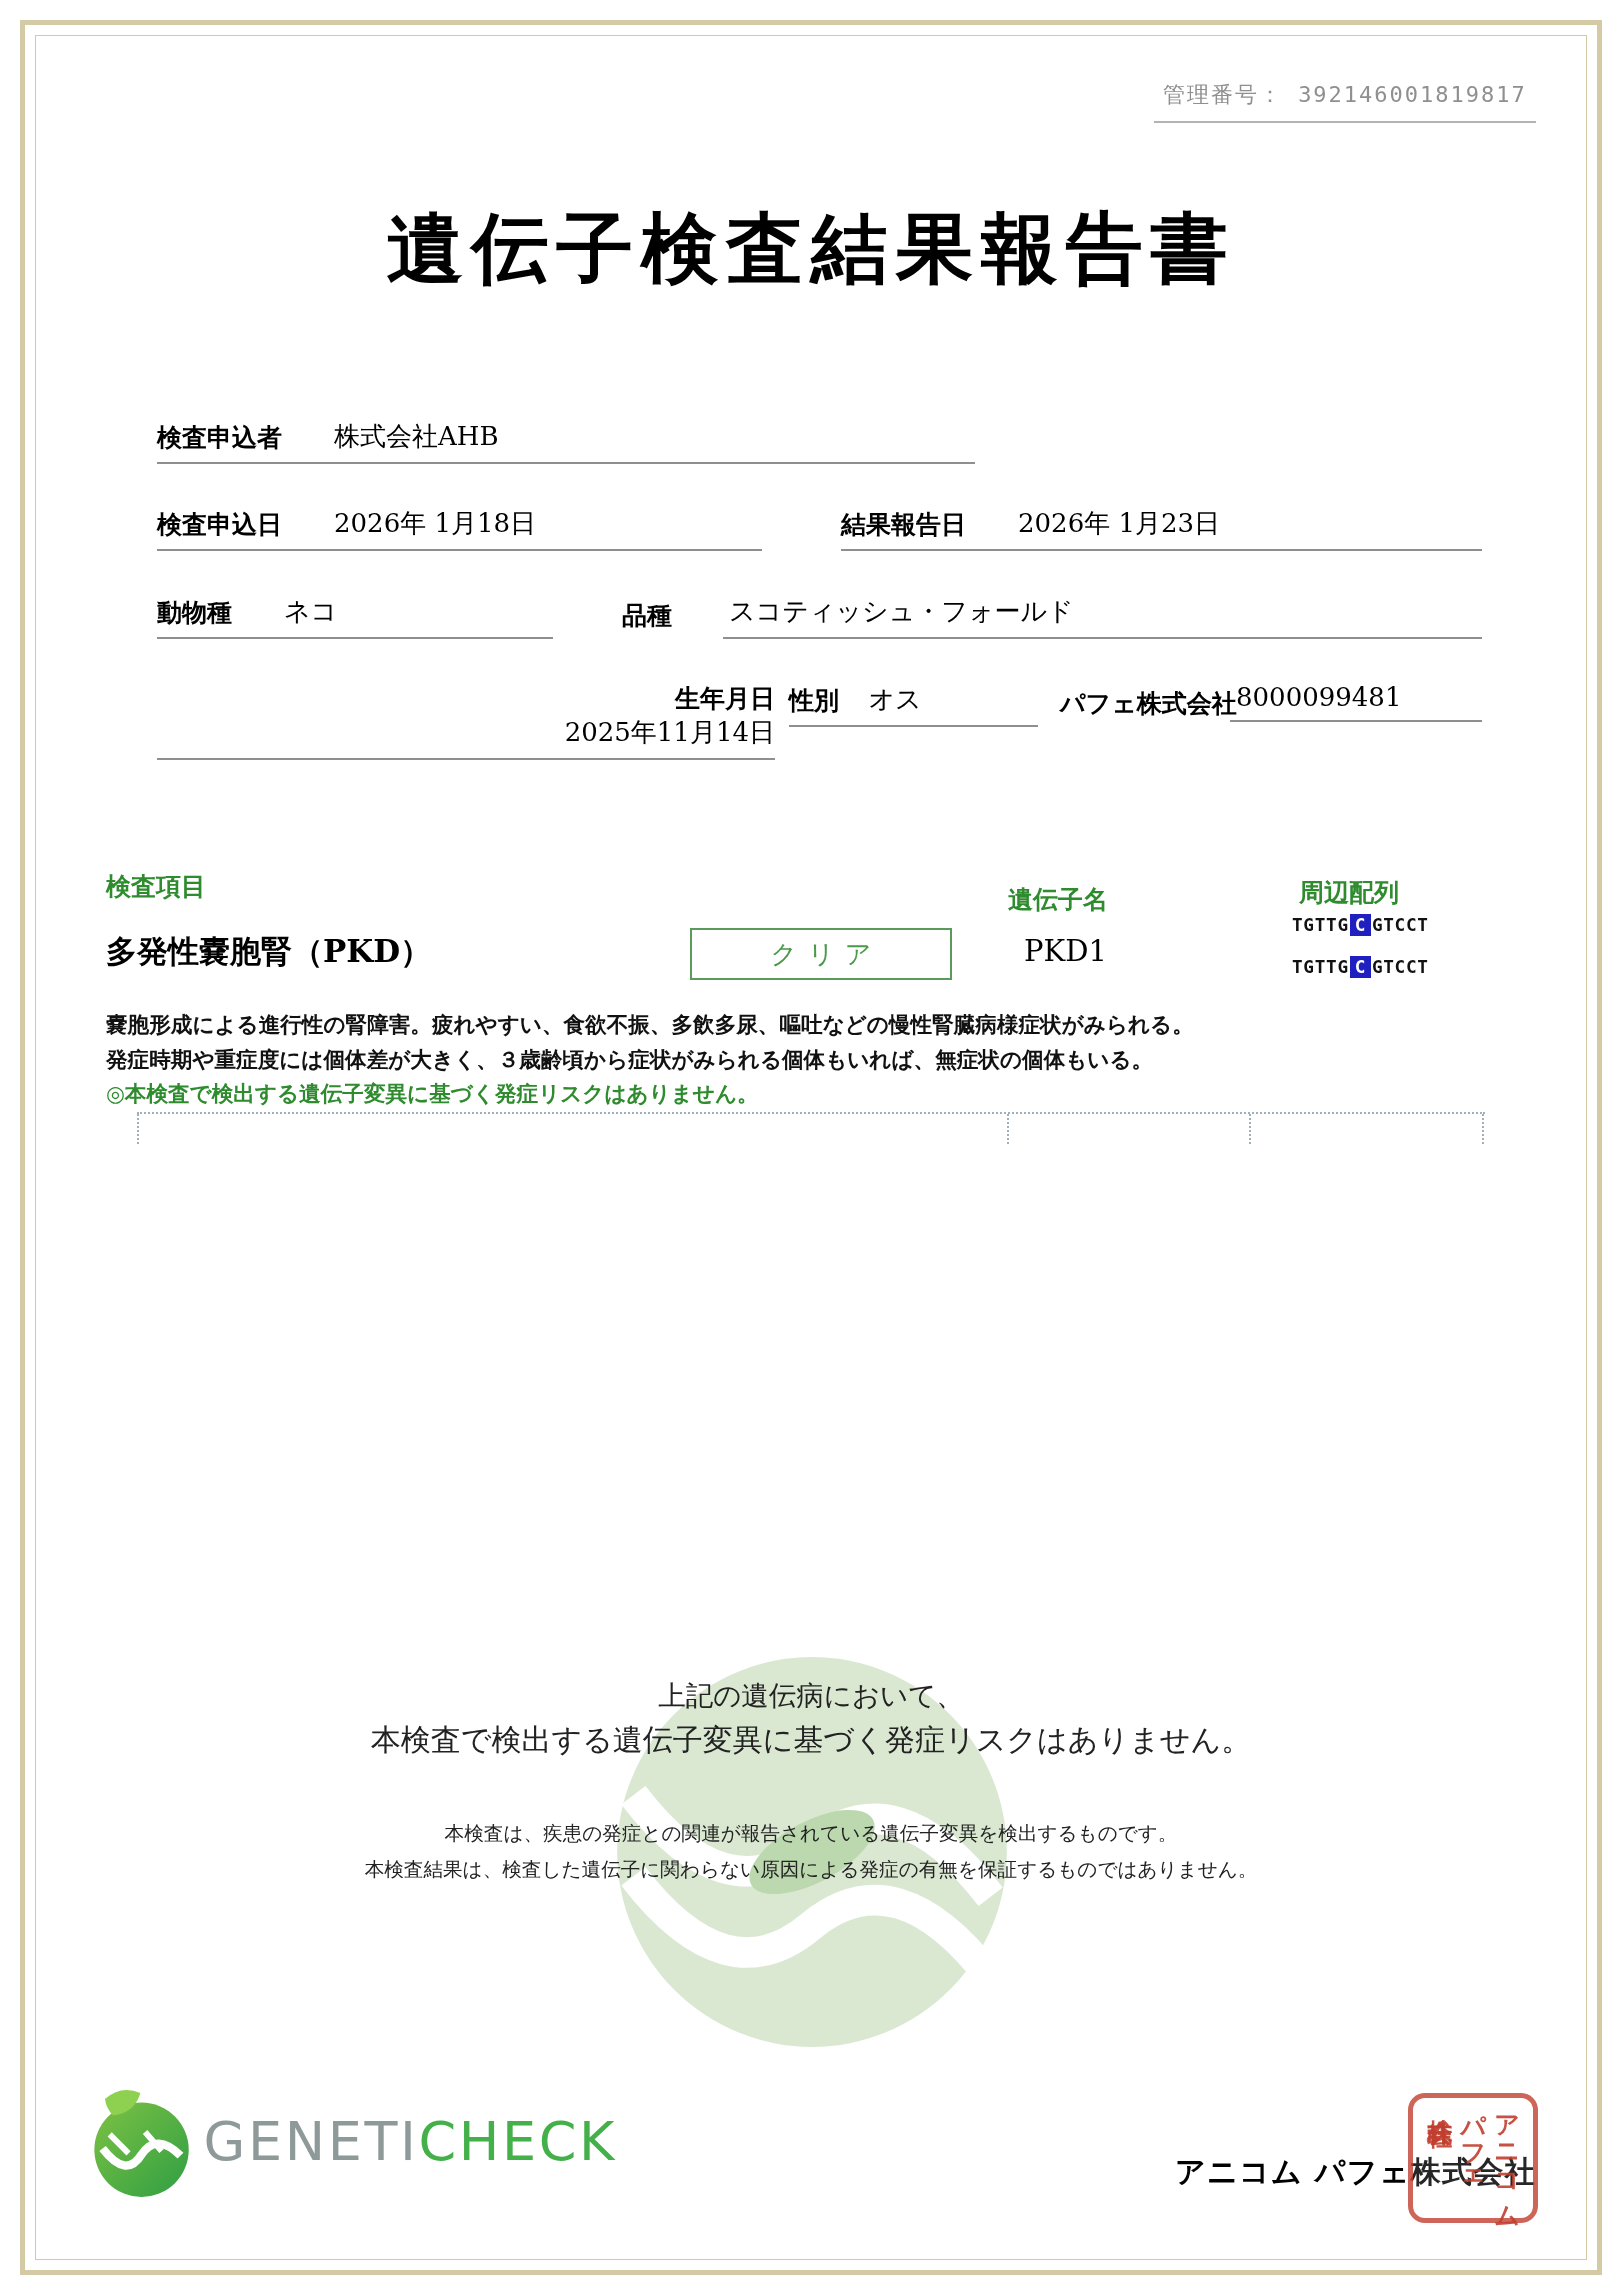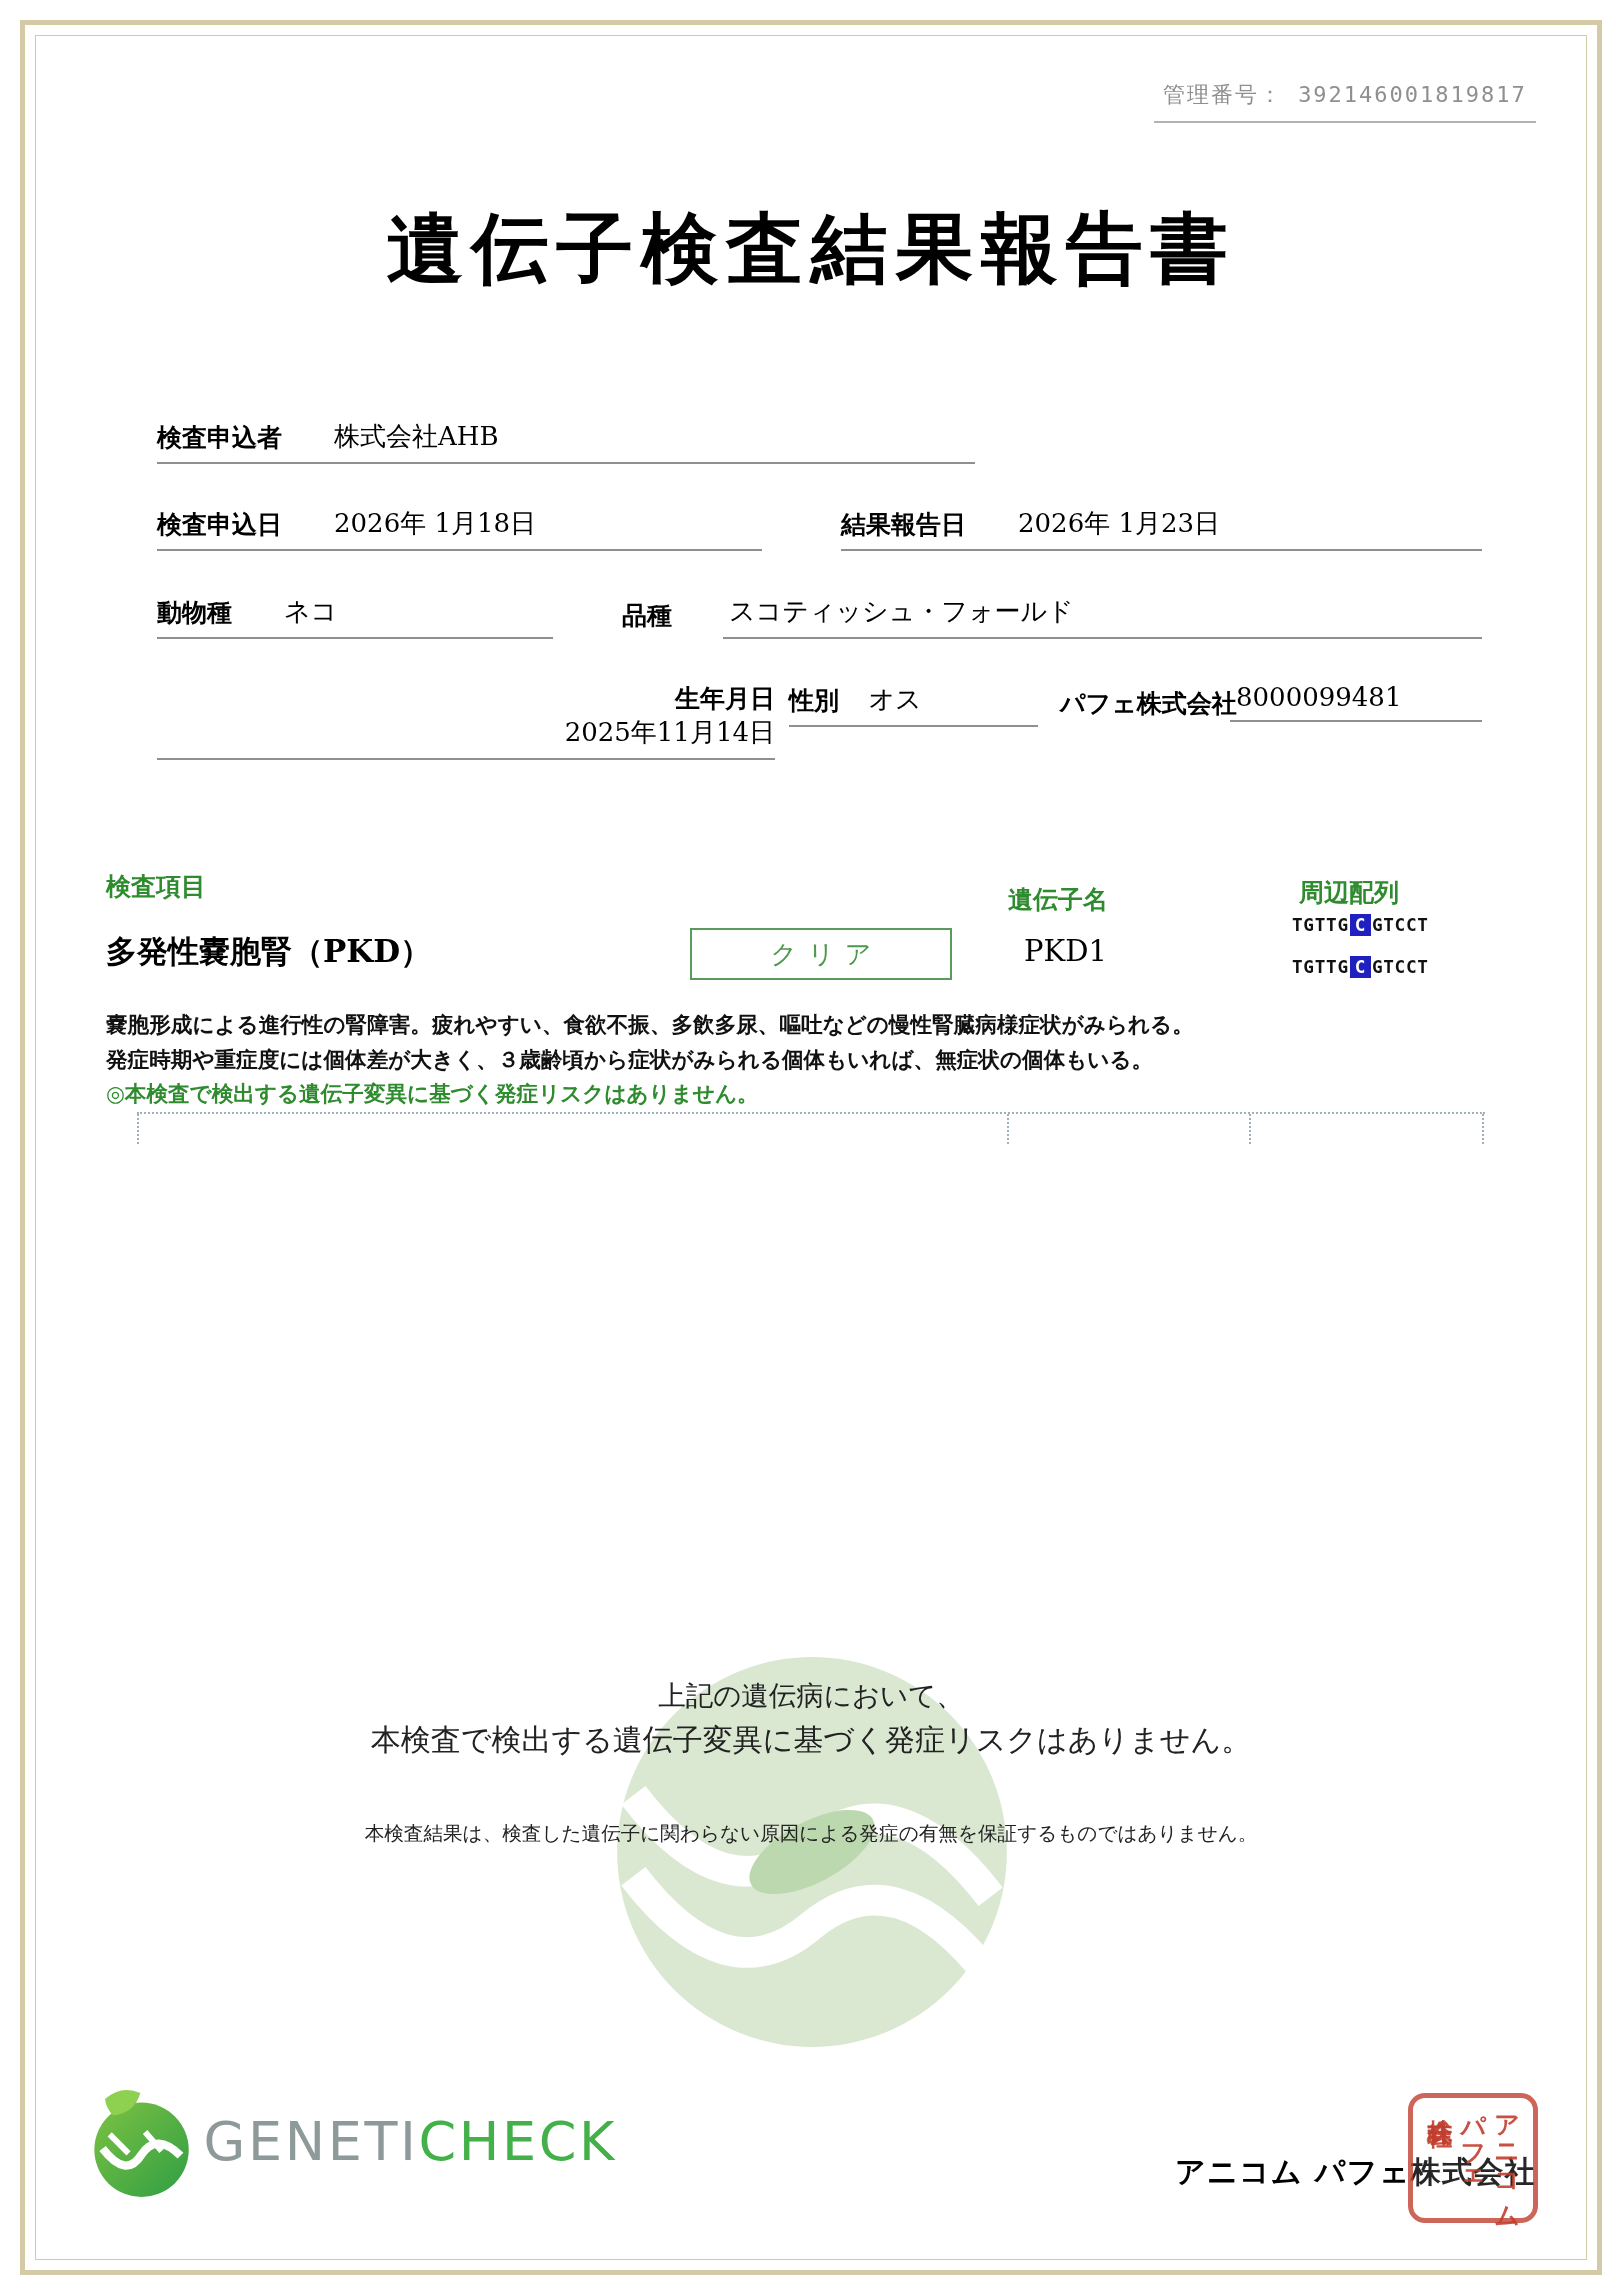--- a/index.html
+++ b/index.html
@@ -209,20 +209,21 @@
   <div class="dotv dv2"></div>
   <div class="dotv dv3"></div>
   <div class="dotv dv4"></div>
 </div>
 
 <div class="summary">
   <div class="l1">上記の遺伝病において、</div>
   <div class="l2">本検査で検出する遺伝子変異に基づく発症リスクはありません。</div>
 </div>
 <div class="notes">
+  <div>本検査は、疾患の発症との関連が報告されている遺伝子変異を検出するものです。</div>
   <div>本検査結果は、検査した遺伝子に関わらない原因による発症の有無を保証するものではありません。</div>
 </div>
 
 <div class="logo">
   <div class="logo-mark">
     <svg viewBox="0 0 100 100" width="118" height="121">
       <defs>
         <linearGradient id="lg" x1="0" y1="0" x2="1" y2="1">
           <stop offset="0" stop-color="#7dc243"></stop>
           <stop offset="1" stop-color="#2f9e44"></stop>

